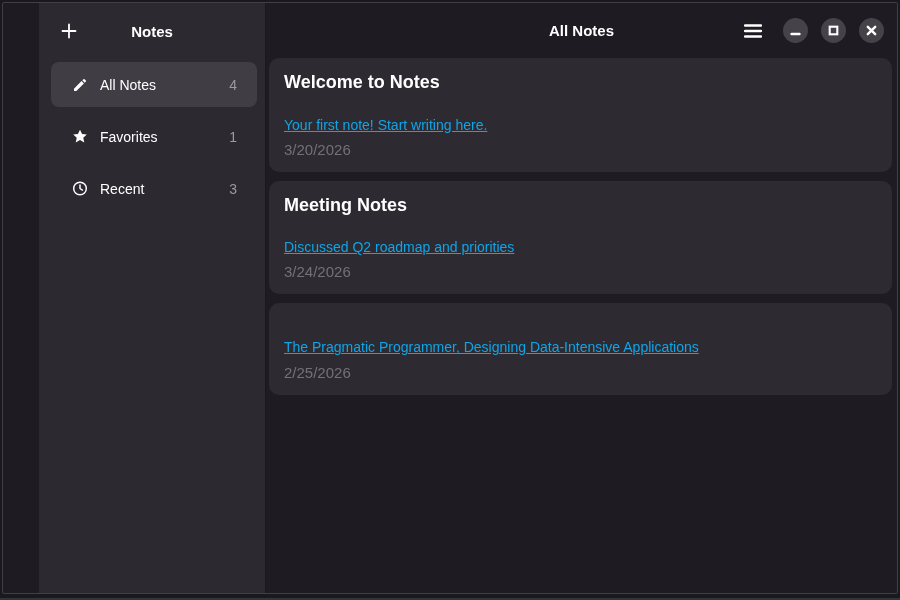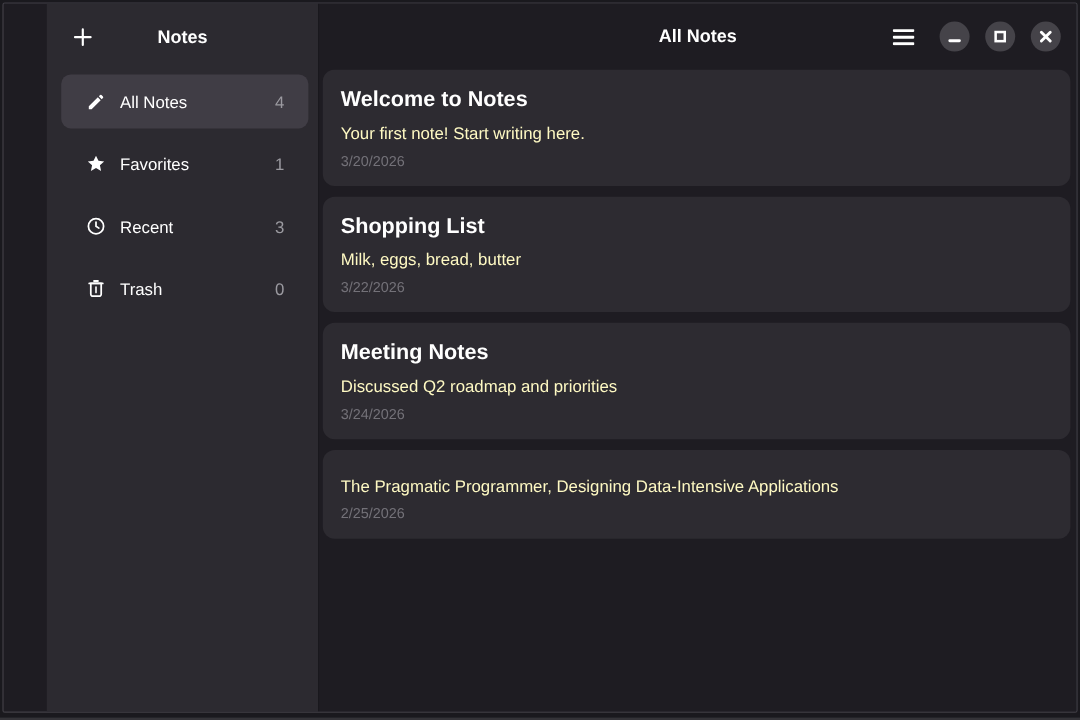--- a/index.html
+++ b/index.html
@@ -157,28 +157,29 @@
     margin-bottom: 9px;
     cursor: pointer;
   }
   .note-title {
     color: #ffffff;
     font-size: 18px;
     font-weight: bold;
     line-height: 1.25;
   }
   .note-preview {
-    color: #fef9c3;
+    color: #0ea5e9;
     font-size: 14px;
     line-height: 1.3;
-    margin-top: 8px;
+    margin-top: 22px;
+    text-decoration: underline;
   }
   .note-date {
     color: #737178;
-    font-size: 12px;
+    font-size: 15px;
     margin-top: 7px;
   }
 
   svg { display: block; }
 </style>
 </head>
 <body>
 
 <div class="window">
 
@@ -220,31 +221,20 @@
         <span class="item-icon">
           <svg width="17" height="17" viewBox="0 0 24 24">
             <circle cx="12" cy="12" r="9.5" stroke="#ffffff" stroke-width="2.2" fill="none"></circle>
             <path d="M12 6.8V12l3.6 2.4" stroke="#ffffff" stroke-width="2.2" fill="none" stroke-linecap="round" stroke-linejoin="round"></path>
           </svg>
         </span>
         <span class="item-label">Recent</span>
         <span class="item-count">3</span>
       </div>
 
-      <div class="sidebar-item">
-        <span class="item-icon">
-          <svg width="16" height="17" viewBox="0 0 24 24">
-            <path d="M9.5 2.5h5M3.5 5.5h17" stroke="#ffffff" stroke-width="2.2" stroke-linecap="round" fill="none"></path>
-            <path d="M5.5 5.5h13v13.5a2.5 2.5 0 0 1-2.5 2.5H8a2.5 2.5 0 0 1-2.5-2.5V5.5z" stroke="#ffffff" stroke-width="2.2" fill="none" stroke-linejoin="round"></path>
-            <path d="M12 10v7" stroke="#ffffff" stroke-width="2" stroke-linecap="round"></path>
-          </svg>
-        </span>
-        <span class="item-label">Trash</span>
-        <span class="item-count">0</span>
-      </div>
 
     </nav>
   </aside>
 
   <section class="main">
 
     <header class="main-header">
       <div class="main-title">All Notes</div>
       <div class="header-actions">
         <button class="menu-button" title="Menu">
@@ -279,25 +269,20 @@
     </header>
 
     <div class="notes-list">
 
       <article class="note-card">
         <div class="note-title">Welcome to Notes</div>
         <div class="note-preview">Your first note! Start writing here.</div>
         <div class="note-date">3/20/2026</div>
       </article>
 
-      <article class="note-card">
-        <div class="note-title">Shopping List</div>
-        <div class="note-preview">Milk, eggs, bread, butter</div>
-        <div class="note-date">3/22/2026</div>
-      </article>
 
       <article class="note-card">
         <div class="note-title">Meeting Notes</div>
         <div class="note-preview">Discussed Q2 roadmap and priorities</div>
         <div class="note-date">3/24/2026</div>
       </article>
 
       <article class="note-card">
         <div class="note-preview">The Pragmatic Programmer, Designing Data-Intensive Applications</div>
         <div class="note-date">2/25/2026</div>

